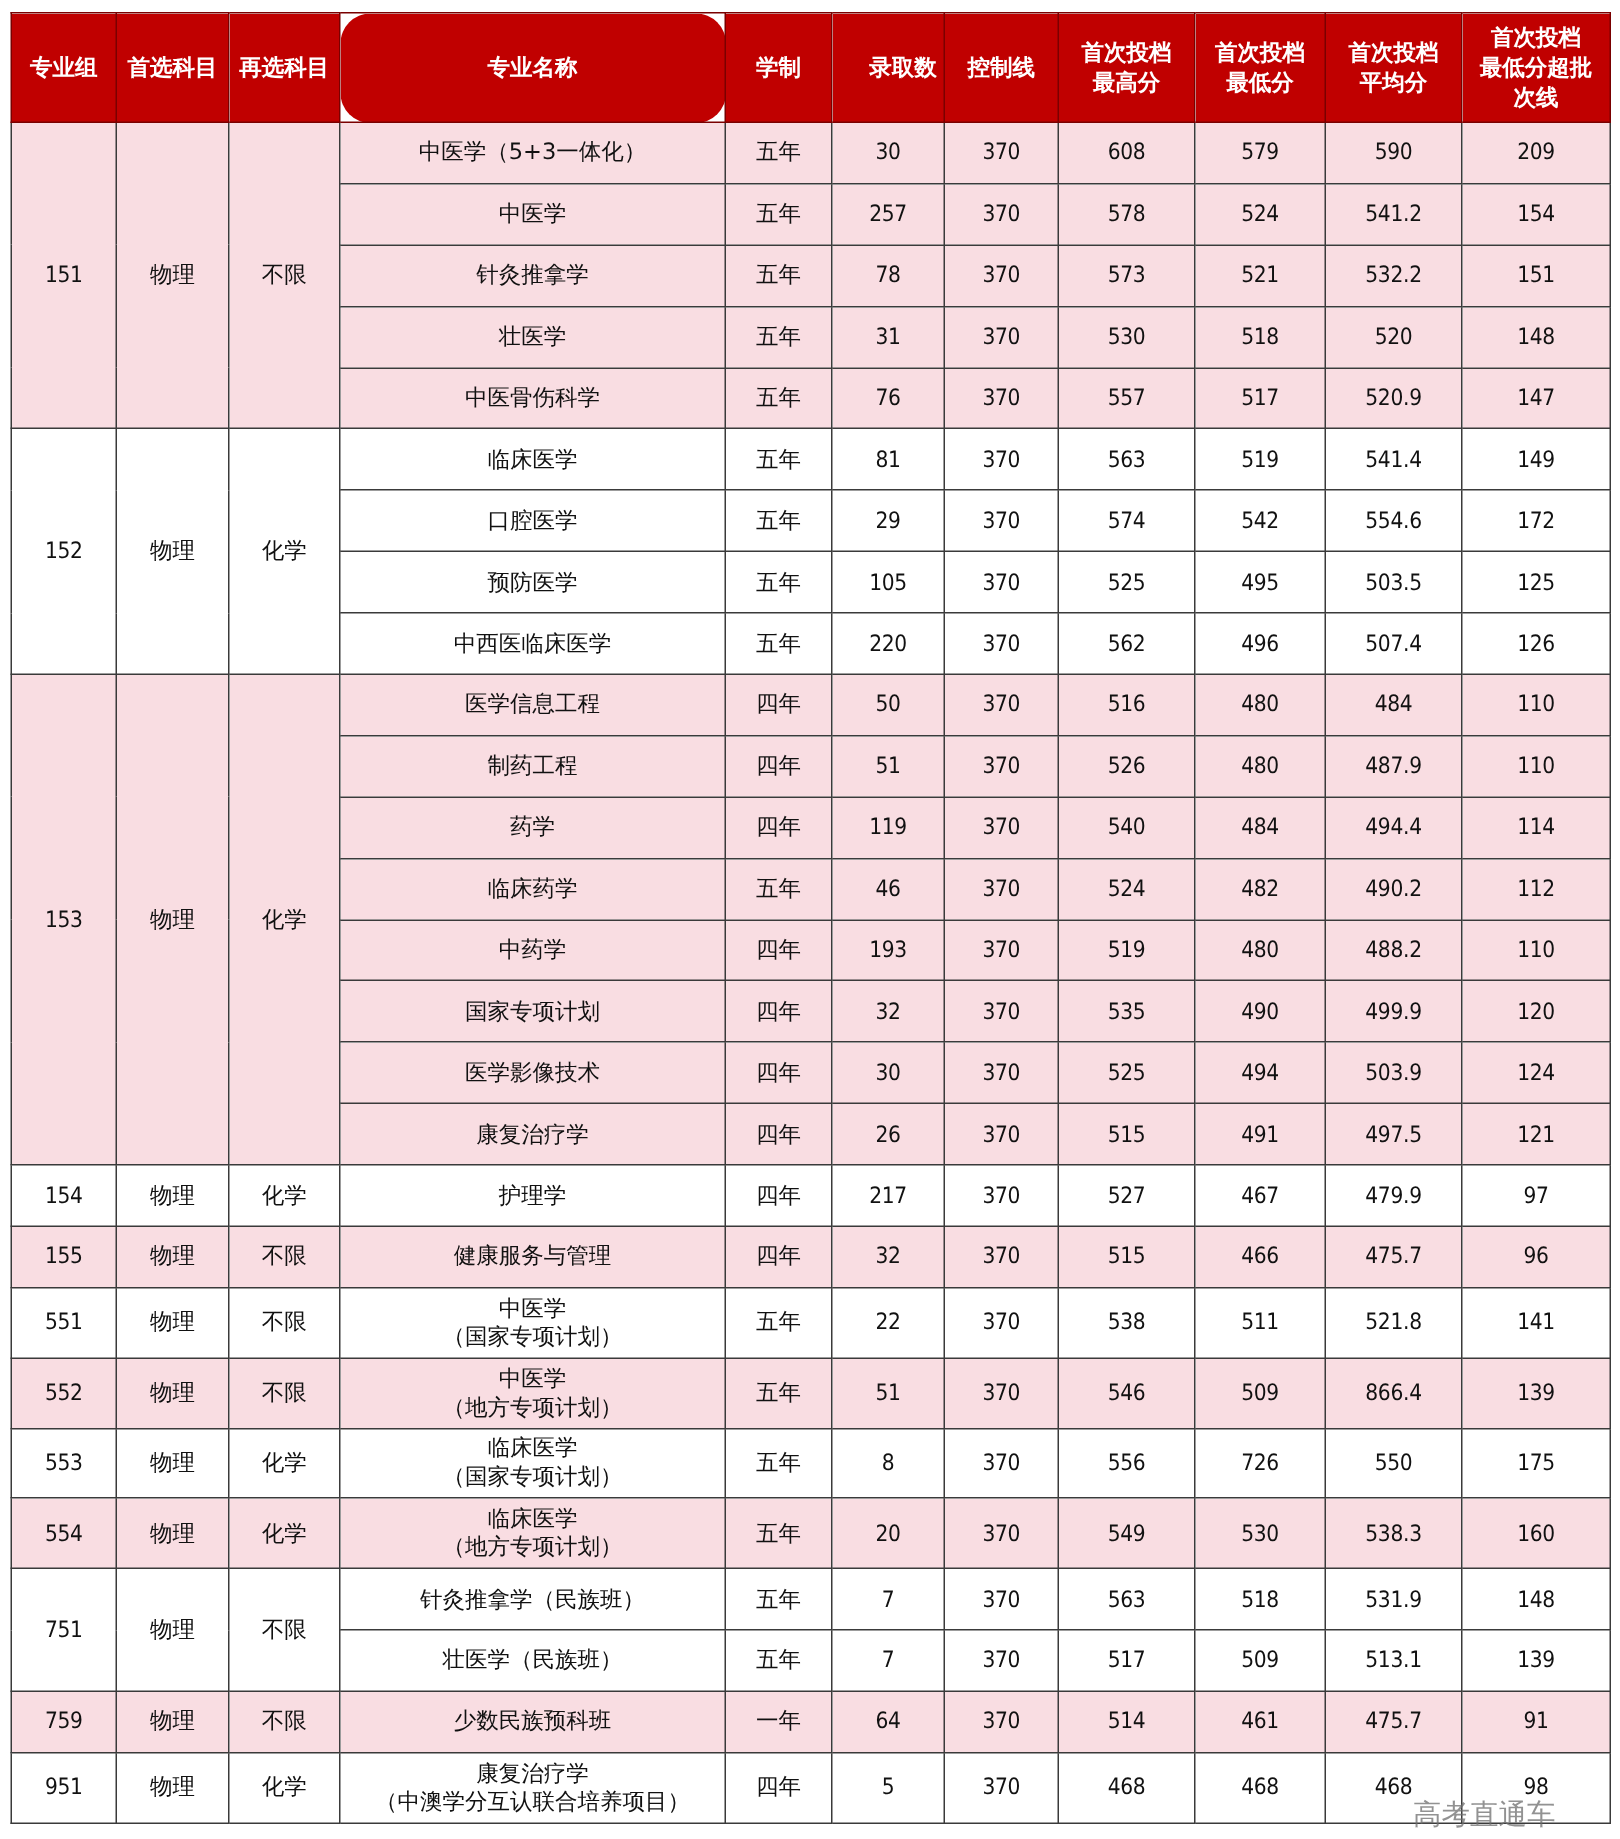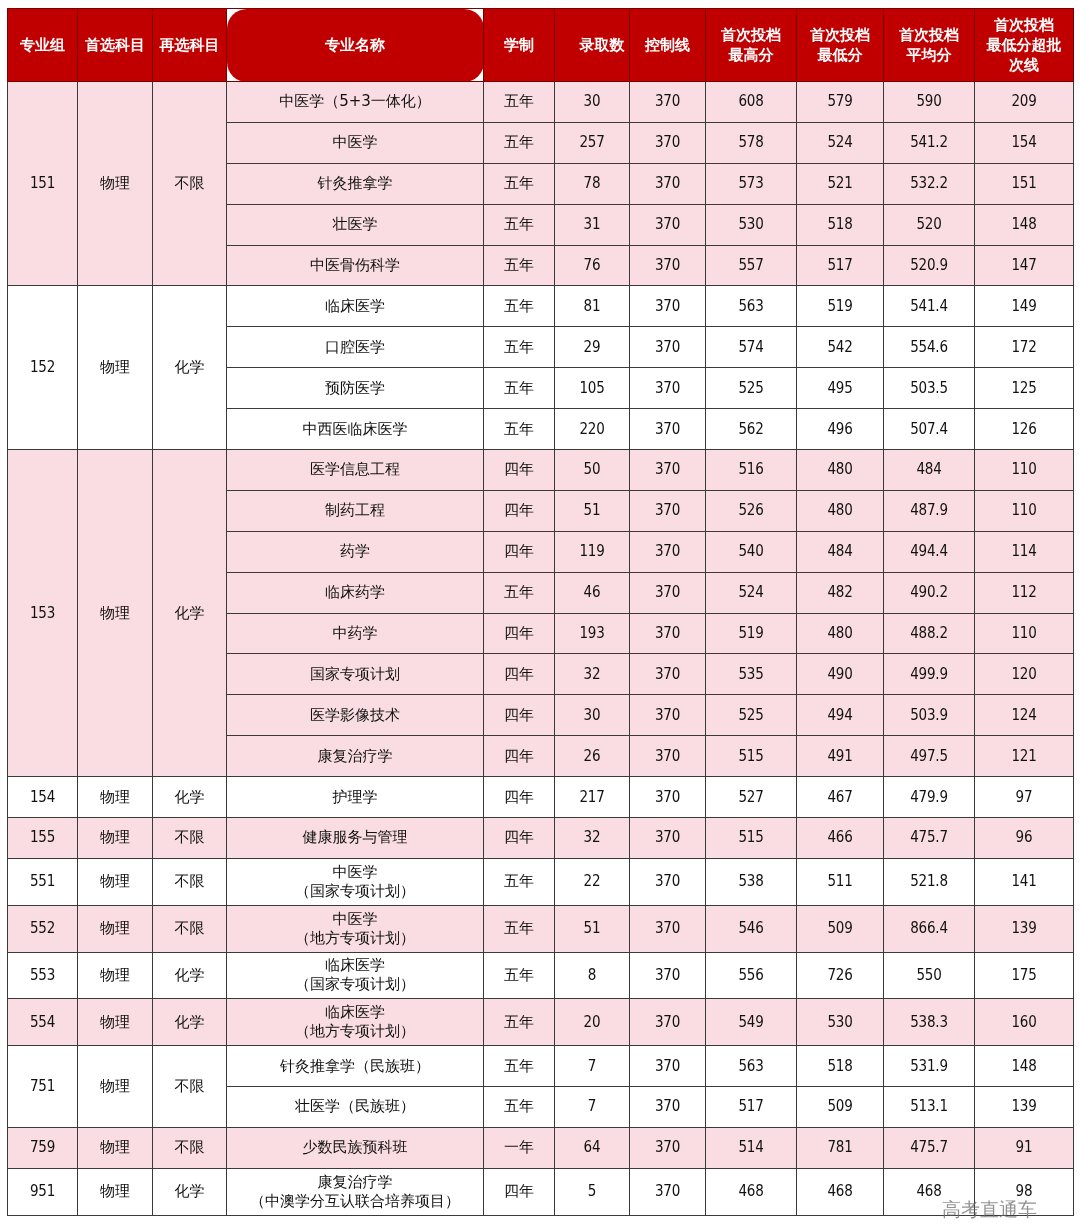--- a/index.html
+++ b/index.html
@@ -341,21 +341,21 @@
       </tr>
       <tr class="pink">
         <td rowspan="1" class="num">759</td>
         <td rowspan="1">物理</td>
         <td rowspan="1">不限</td>
         <td class="name">少数民族预科班</td>
         <td class="">一年</td>
         <td class="num">64</td>
         <td class="num">370</td>
         <td class="num">514</td>
-        <td class="num">781</td>
+        <td class="num">461</td>
         <td class="num">475.7</td>
         <td class="num">91</td>
       </tr>
       <tr class="white">
         <td rowspan="1" class="num">951</td>
         <td rowspan="1">物理</td>
         <td rowspan="1">化学</td>
         <td class="name two">康复治疗学
 （中澳学分互认联合培养项目）</td>
         <td class="two">四年</td>

